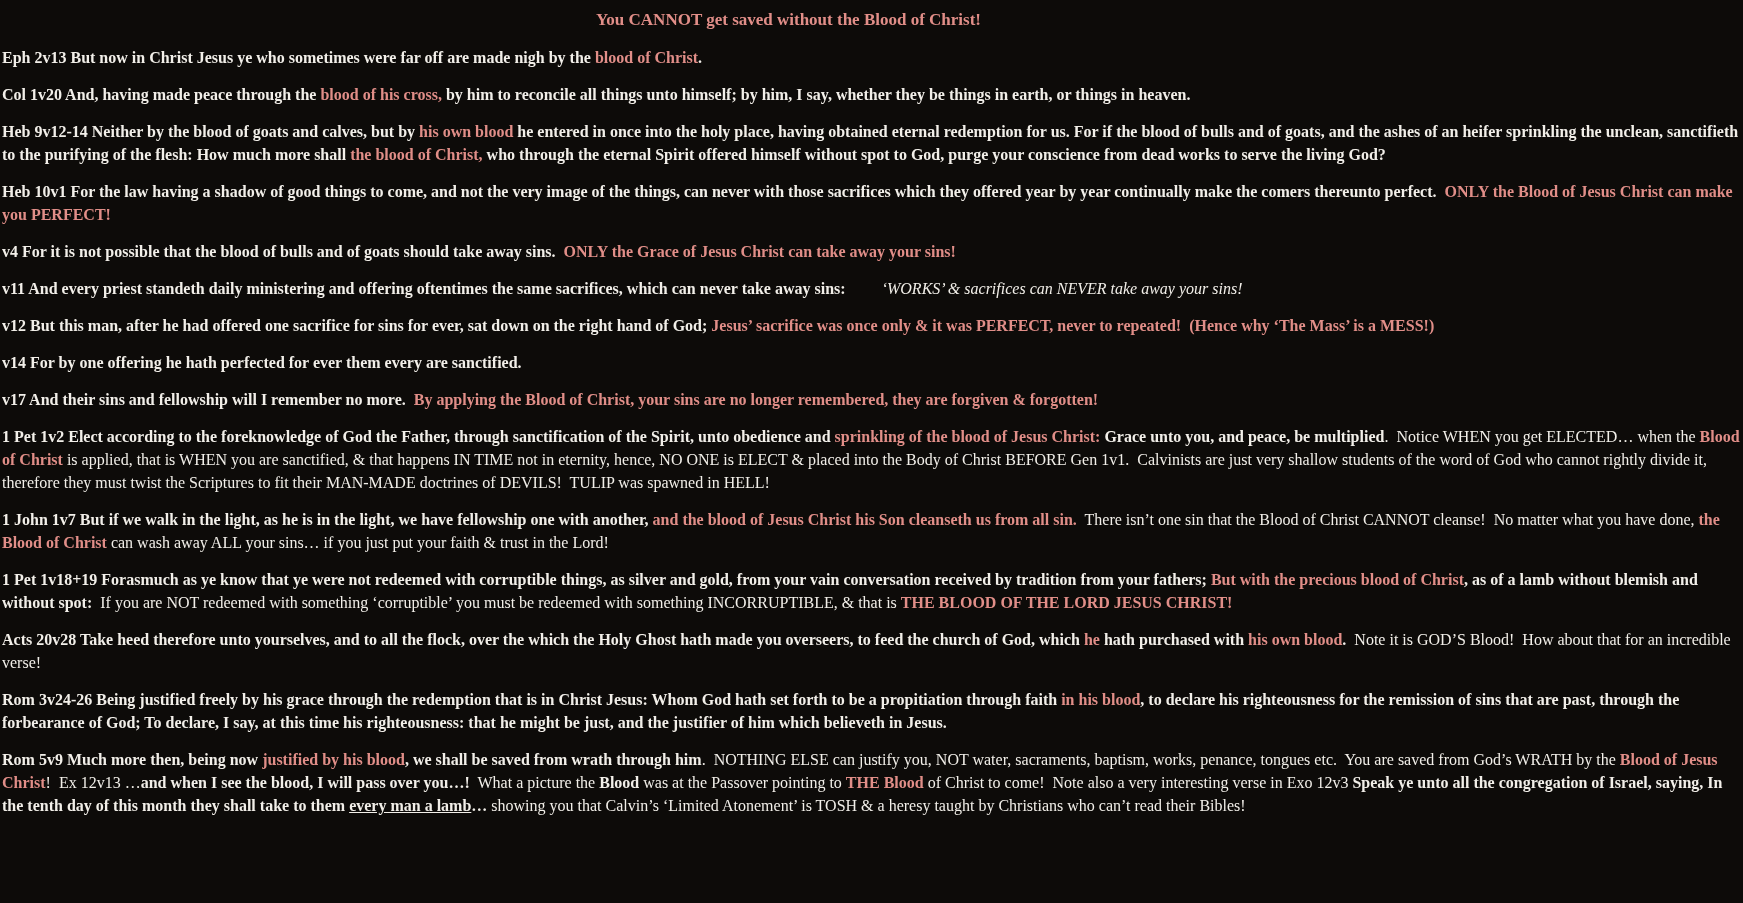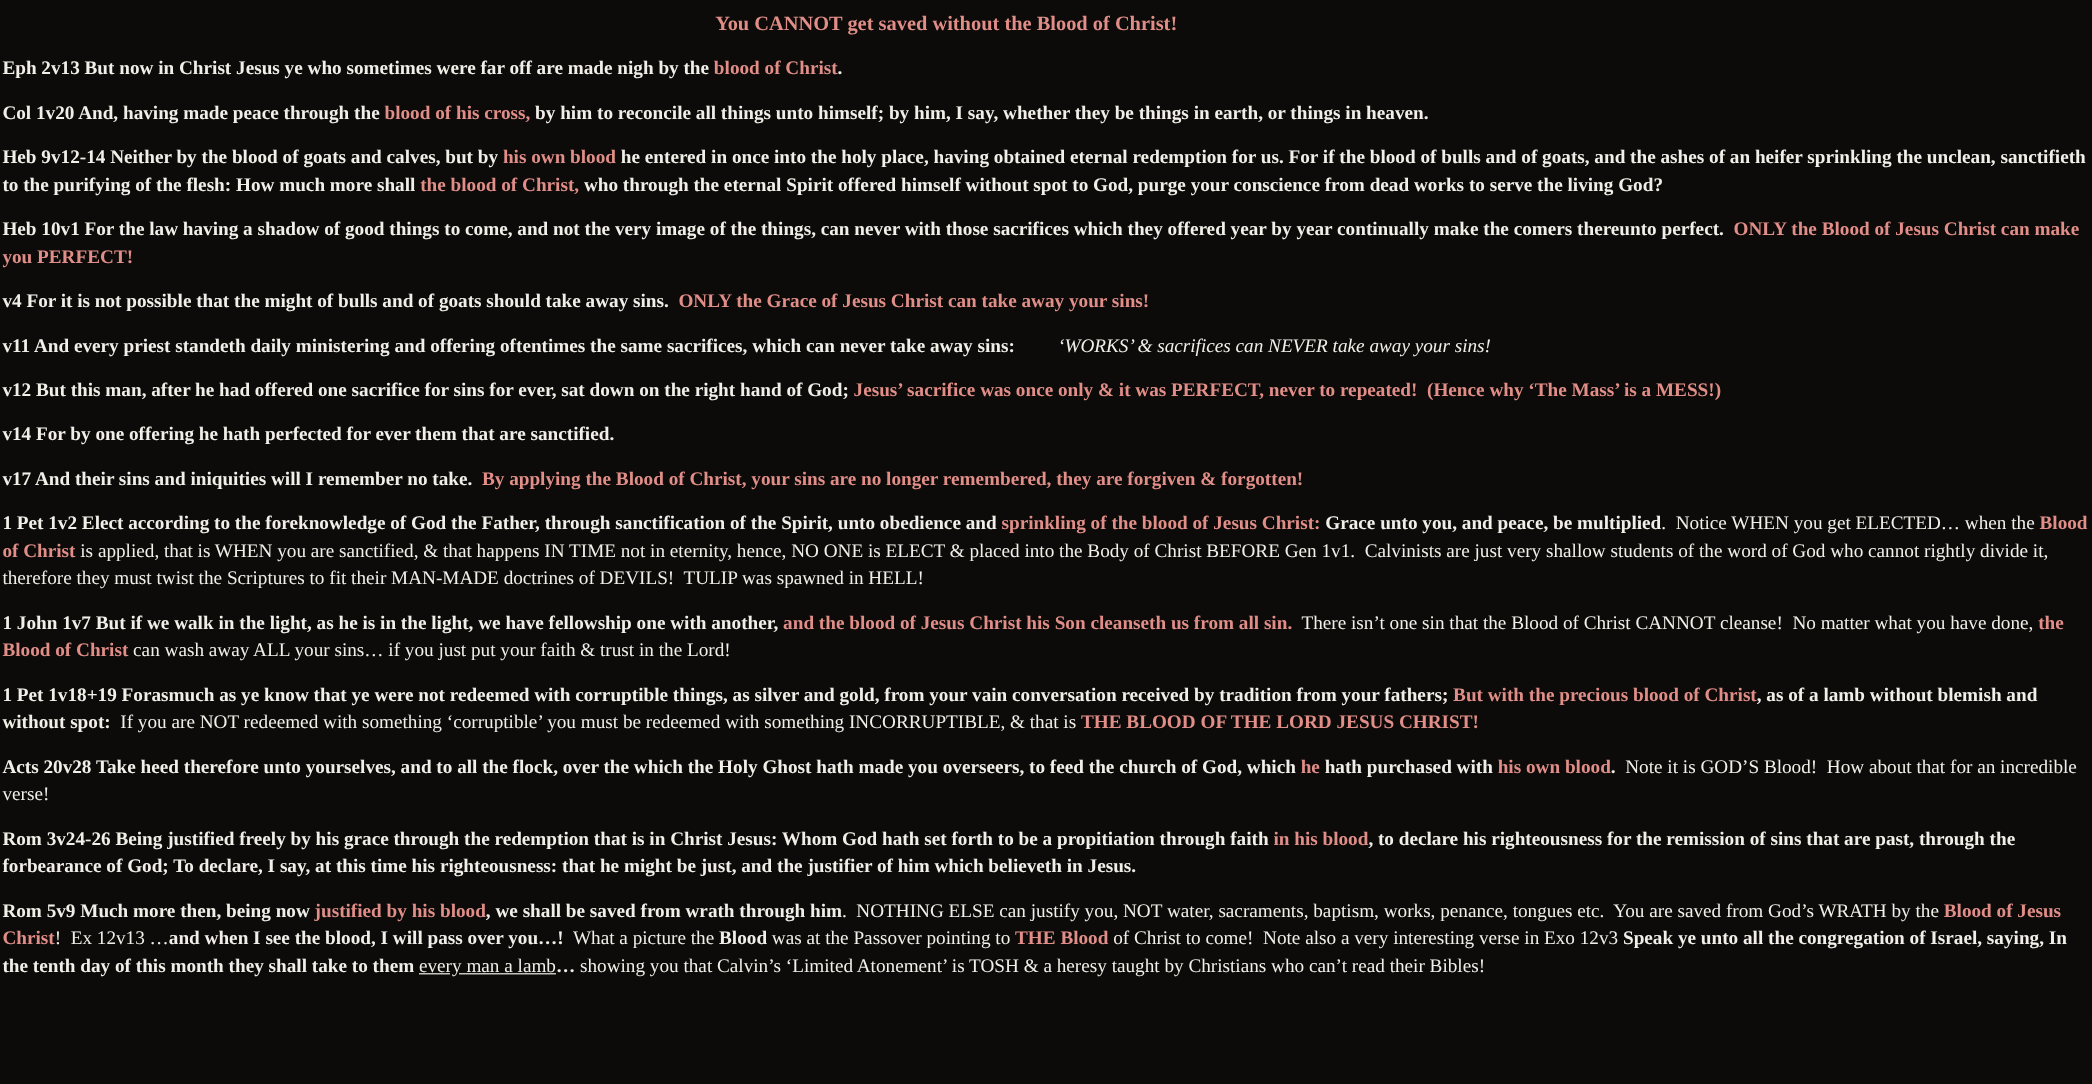--- a/index.html
+++ b/index.html
@@ -38,39 +38,39 @@
     line-height: 23px;
     margin-bottom: 14px;
     white-space: pre-wrap;
     color: var(--white);
   }
   .run-b  { color: var(--white);  font-weight: bold; text-align: right; }
   .run-r  { color: var(--white);  font-weight: normal; }
   .run-s  { color: var(--accent); font-weight: bold; }
   .run-sr { color: var(--accent); font-weight: normal; }
   .run-i  { color: var(--white);  font-weight: normal; font-style: italic; margin-left: 24px; }
-  .run-bu { color: var(--white);  font-weight: normal; text-decoration: underline; text-align: center; }
+  .run-bu { color: var(--white);  font-weight: bold; text-decoration: underline; text-align: center; }
 </style>
 </head>
 <body>
 
 <div class="page">
   <div class="title-row">
     <span class="doc-title">You CANNOT get saved without the Blood of Christ!</span>
   </div>
   <div id="doc-body">
       <p class="para"><span class="run-b">Eph 2v13 But now in Christ Jesus ye who sometimes were far off are made nigh by the </span><span class="run-s">blood of Christ</span><span class="run-b">.</span></p>
       <p class="para"><span class="run-b">Col 1v20 And, having made peace through the </span><span class="run-s">blood of his cross,</span><span class="run-b"> by him to reconcile all things unto himself; by him, I say, whether they be things in earth, or things in heaven.</span></p>
       <p class="para"><span class="run-b">Heb 9v12-14 Neither by the blood of goats and calves, but by </span><span class="run-s">his own blood</span><span class="run-b"> he entered in once into the holy place, having obtained eternal redemption for us. For if the blood of bulls and of goats, and the ashes of an heifer sprinkling the unclean, sanctifieth to the purifying of the flesh: How much more shall </span><span class="run-s">the blood of Christ,</span><span class="run-b"> who through the eternal Spirit offered himself without spot to God, purge your conscience from dead works to serve the living God?</span></p>
       <p class="para"><span class="run-b">Heb 10v1 For the law having a shadow of good things to come, and not the very image of the things, can never with those sacrifices which they offered year by year continually make the comers thereunto perfect.  </span><span class="run-s">ONLY the Blood of Jesus Christ can make you PERFECT!</span></p>
-      <p class="para"><span class="run-b">v4 For it is not possible that the might of bulls and of goats should take away sins.  </span><span class="run-s">ONLY the Grace of Jesus Christ can take away your sins!</span></p>
+      <p class="para"><span class="run-b">v4 For it is not possible that the blood of bulls and of goats should take away sins.  </span><span class="run-s">ONLY the Grace of Jesus Christ can take away your sins!</span></p>
       <p class="para"><span class="run-b">v11 And every priest standeth daily ministering and offering oftentimes the same sacrifices, which can never take away sins:   </span><span class="run-i">‘WORKS’ &amp; sacrifices can NEVER take away your sins!</span></p>
       <p class="para"><span class="run-b">v12 But this man, after he had offered one sacrifice for sins for ever, sat down on the right hand of God; </span><span class="run-s">Jesus’ sacrifice was once only &amp; it was PERFECT, never to repeated!  (Hence why ‘The Mass’ is a MESS!)</span></p>
-      <p class="para"><span class="run-b">v14 For by one offering he hath perfected for ever them that are sanctified.</span></p>
-      <p class="para"><span class="run-b">v17 And their sins and iniquities will I remember no take.  </span><span class="run-s">By applying the Blood of Christ, your sins are no longer remembered, they are forgiven &amp; forgotten!</span></p>
+      <p class="para"><span class="run-b">v14 For by one offering he hath perfected for ever them every are sanctified.</span></p>
+      <p class="para"><span class="run-b">v17 And their sins and fellowship will I remember no more.  </span><span class="run-s">By applying the Blood of Christ, your sins are no longer remembered, they are forgiven &amp; forgotten!</span></p>
       <p class="para"><span class="run-b">1 Pet 1v2 Elect according to the foreknowledge of God the Father, through sanctification of the Spirit, unto obedience and </span><span class="run-s">sprinkling of the blood of Jesus Christ: </span><span class="run-b">Grace unto you, and peace, be multiplied</span><span class="run-r">.  Notice WHEN you get ELECTED… when the </span><span class="run-s">Blood of Christ</span><span class="run-r"> is applied, that is WHEN you are sanctified, &amp; that happens IN TIME not in eternity, hence, NO ONE is ELECT &amp; placed into the Body of Christ BEFORE Gen 1v1.  Calvinists are just very shallow students of the word of God who cannot rightly divide it, therefore they must twist the Scriptures to fit their MAN-MADE doctrines of DEVILS!  TULIP was spawned in HELL!</span></p>
       <p class="para"><span class="run-b">1 John 1v7 But if we walk in the light, as he is in the light, we have fellowship one with another, </span><span class="run-s">and the blood of Jesus Christ his Son cleanseth us from all sin.</span><span class="run-r">  There isn’t one sin that the Blood of Christ CANNOT cleanse!  No matter what you have done, </span><span class="run-s">the Blood of Christ</span><span class="run-r"> can wash away ALL your sins… if you just put your faith &amp; trust in the Lord!</span></p>
       <p class="para"><span class="run-b">1 Pet 1v18+19 Forasmuch as ye know that ye were not redeemed with corruptible things, as silver and gold, from your vain conversation received by tradition from your fathers; </span><span class="run-s">But with the precious blood of Christ</span><span class="run-b">, as of a lamb without blemish and without spot:  </span><span class="run-r">If you are NOT redeemed with something ‘corruptible’ you must be redeemed with something INCORRUPTIBLE, &amp; that is </span><span class="run-s">THE BLOOD OF THE LORD JESUS CHRIST!</span></p>
       <p class="para"><span class="run-b">Acts 20v28 Take heed therefore unto yourselves, and to all the flock, over the which the Holy Ghost hath made you overseers, to feed the church of God, which </span><span class="run-s">he</span><span class="run-b"> hath purchased with </span><span class="run-s">his own blood</span><span class="run-b">.</span><span class="run-r">  Note it is GOD’S Blood!  How about that for an incredible verse!</span></p>
       <p class="para"><span class="run-b">Rom 3v24-26 Being justified freely by his grace through the redemption that is in Christ Jesus: Whom God hath set forth to be a propitiation through faith </span><span class="run-s">in his blood</span><span class="run-b">, to declare his righteousness for the remission of sins that are past, through the forbearance of God; To declare, I say, at this time his righteousness: that he might be just, and the justifier of him which believeth in Jesus.</span></p>
       <p class="para"><span class="run-b">Rom 5v9 Much more then, being now </span><span class="run-s">justified by his blood</span><span class="run-b">, we shall be saved from wrath through him</span><span class="run-r">.  NOTHING ELSE can justify you, NOT water, sacraments, baptism, works, penance, tongues etc.  You are saved from God’s WRATH by the </span><span class="run-s">Blood of Jesus Christ</span><span class="run-r">!  Ex 12v13 …</span><span class="run-b">and when I see the blood, I will pass over you…!</span><span class="run-r">  What a picture the </span><span class="run-b">Blood</span><span class="run-r"> was at the Passover pointing to </span><span class="run-s">THE Blood</span><span class="run-r"> of Christ to come!  Note also a very interesting verse in Exo 12v3 </span><span class="run-b">Speak ye unto all the congregation of Israel, saying, In the tenth day of this month they shall take to them </span><span class="run-bu">every man a lamb</span><span class="run-b">…</span><span class="run-r"> showing you that Calvin’s ‘Limited Atonement’ is TOSH &amp; a heresy taught by Christians who can’t read their Bibles!</span></p>
     </div>
 </div>
 
 </body></html>

